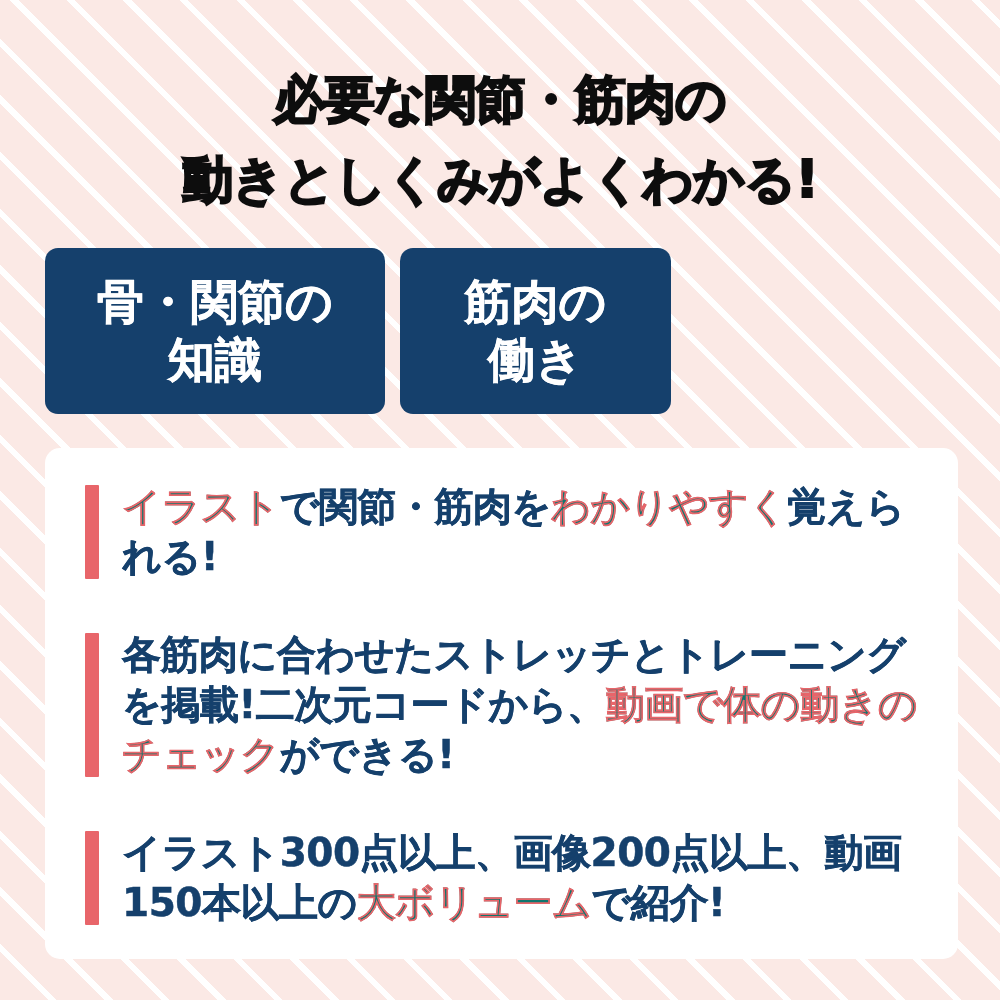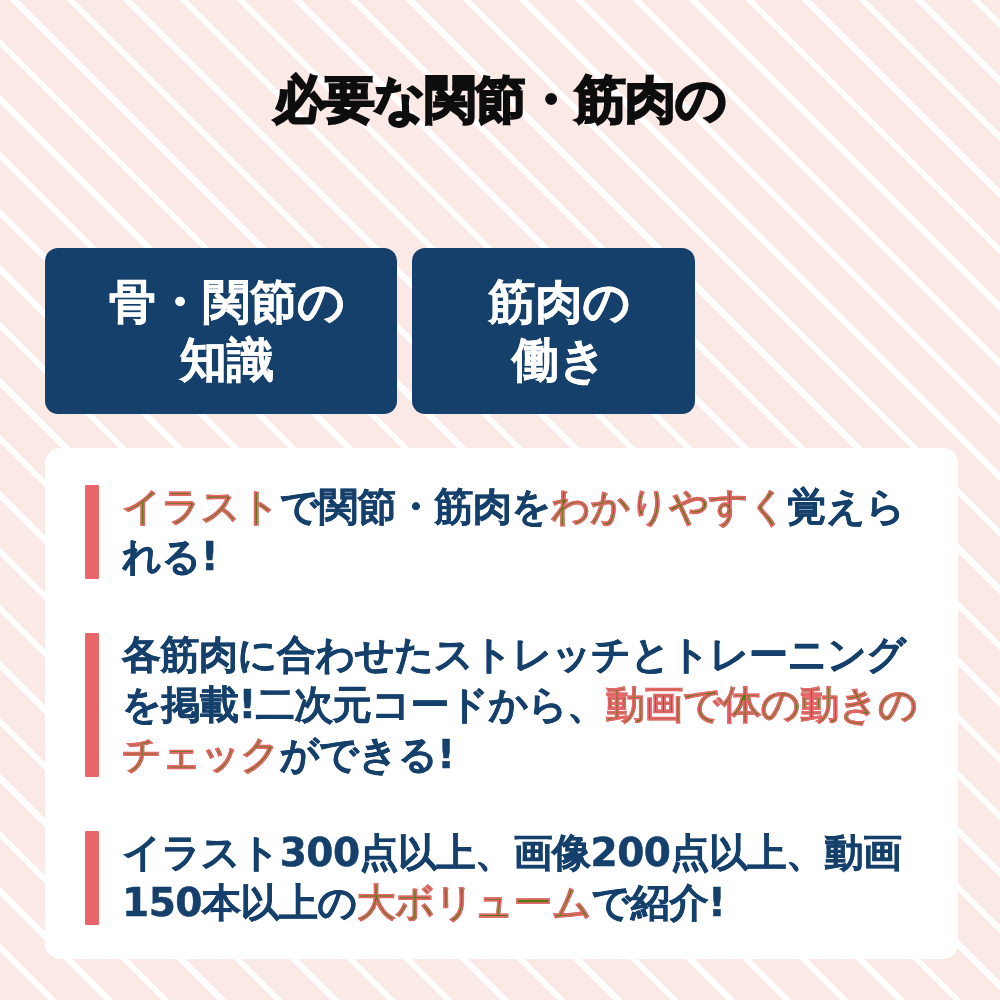--- a/index.html
+++ b/index.html
@@ -71,21 +71,20 @@
     border-radius: 13px;
     display: flex;
     align-items: center;
     justify-content: center;
     text-align: center;
     color: #ffffff;
     font-weight: bold;
     font-size: 47px;
     line-height: 58px;
     letter-spacing: 0px;
-    padding-left: 12px;
     -webkit-text-stroke: 0.6px #ffffff;
   }
   .cat-box .cat-text { display: block; white-space: pre-line; }
   #cat-box-0 { flex: 0 0 340px; }
   #cat-box-1 { flex: 0 0 271px; }
   #cat-box-2 { flex: 0 0 272px; }
 
   
   #feature-card {
     position: absolute;
@@ -123,37 +122,38 @@
     left: 0;
     top: 3px;
     bottom: 3px;
     width: 14px;
     background: #e8656a;
     border-radius: 1px;
   }
 
   .feature-text { display: block; }
   .hl-red {
-    color: #4d7c0f;
+    color: #0f766e;
     -webkit-text-stroke: 0.5px #e8656a;
   }
   .hl-navy {
     color: #15406c;
     -webkit-text-stroke: 0.5px #15406c;
   }
 </style>
 </head>
 <body>
 
 <div id="poster">
 
   <div id="stripes"></div>
 
   <h1 id="headline">
     <span class="hl-line">必要な関節・筋肉の</span>
+    <span class="hl-line">動きとしくみがよくわかる!</span>
   </h1>
 
   <div id="category-boxes">
 
     <div class="cat-box" id="cat-box-0">
       <span class="cat-text">骨・関節の
 知識</span>
     </div>
 
     <div class="cat-box" id="cat-box-1">

